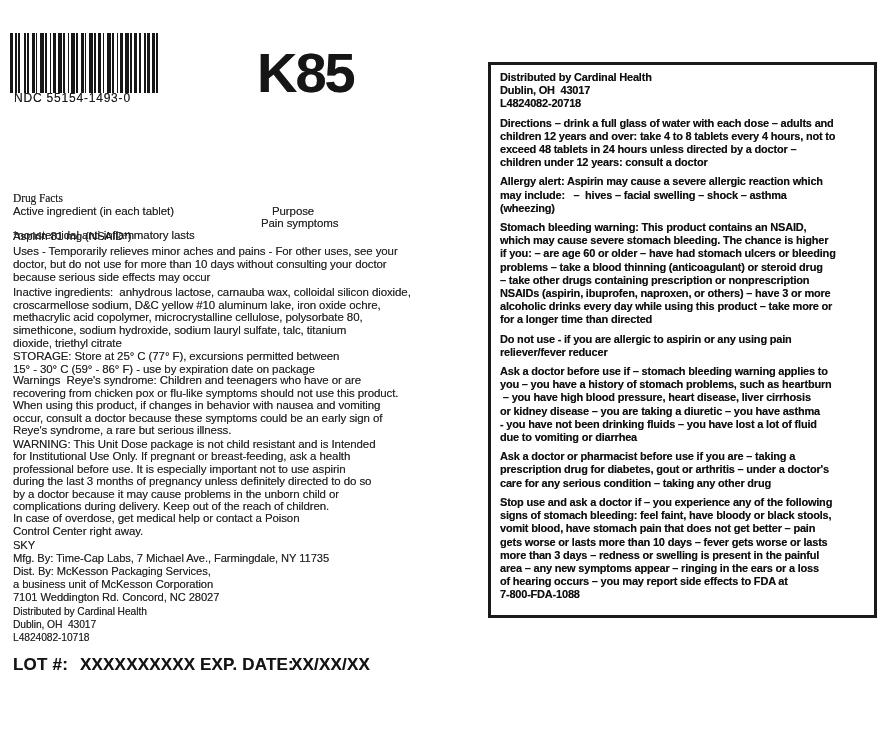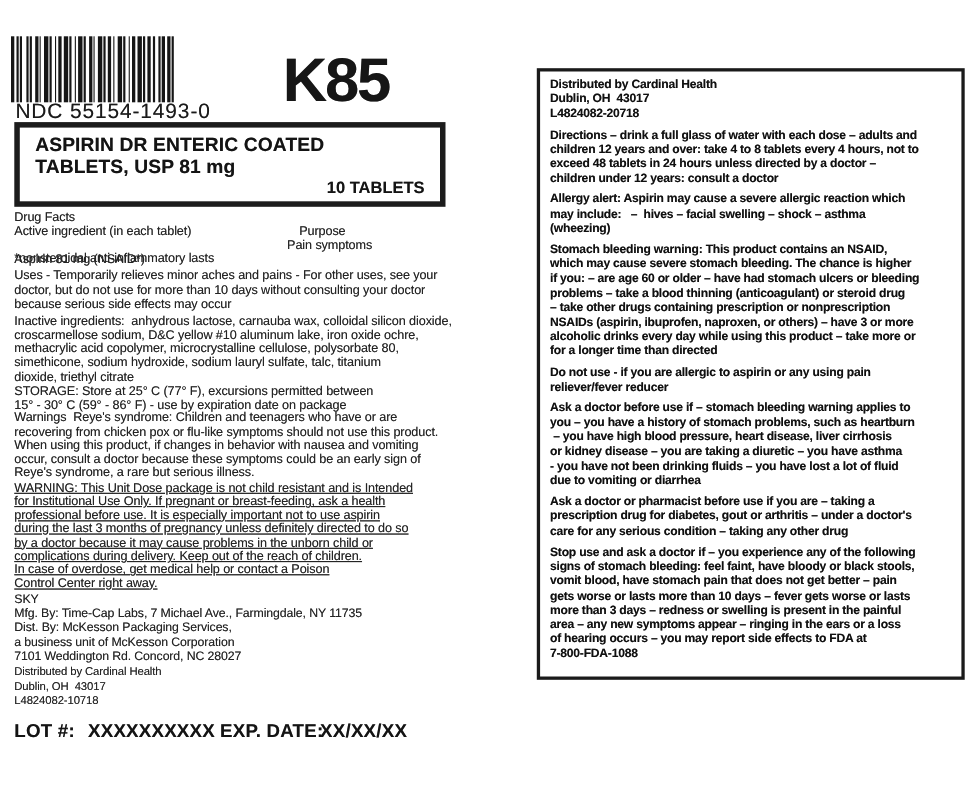--- a/index.html
+++ b/index.html
@@ -6,51 +6,51 @@
   .page{
     position:relative;width:889px;height:738px;background:#ffffff;
     font-family:"Liberation Sans",sans-serif;color:#1f1f1f;overflow:hidden;
   }
   .abs{position:absolute;}
   .scan{text-shadow:0 0 .6px rgba(25,25,25,.55);}
 
   
   .barcode{left:10px;top:33px;height:60px;display:flex;align-items:stretch;}
   .barcode span{display:block;height:100%;}
-  .ndc{left:14px;top:91px;font-size:19px;letter-spacing:.8px;color:#1a1a1a;}
+  .ndc{left:14px;top:91px;font-size:12px;letter-spacing:.8px;color:#1a1a1a;}
   .pkgcode{left:257px;top:40px;font-size:56px;font-weight:bold;letter-spacing:-2px;color:#161616;}
 
   .titlebox{
     left:13px;top:111px;width:392px;height:77px;box-sizing:border-box;
     border:5px solid #1c1c1c;background:#fff;
   }
   .titlebox .title{
     position:absolute;left:14px;top:5px;font-size:17.5px;font-weight:bold;
     line-height:20px;letter-spacing:.1px;color:#141414;white-space:pre;
   }
   .titlebox .count{
     position:absolute;right:14px;bottom:4px;font-size:15px;font-weight:bold;color:#141414;
   }
 
   
   .lp{
     position:absolute;left:13px;font-size:11.5px;line-height:12.9px;
     letter-spacing:-0.1px;white-space:pre;color:#242424;
   }
-  .df-heading{top:192px;}
+  .df-heading{top:192px;font-family:Liberation Serif, serif;}
   .row-label{top:205px;}
   .row-purpose{top:205px;left:272px;}
   .row-ai{top:230px;}
   .row-pr{top:217px;left:261px;}
   .row-foot{top:229px;}
   .b-uses{top:245px;}
   .b-inactive{top:286px;line-height:12.7px;}
   .b-storage{top:350px;}
   .b-reyes{top:374px;line-height:12.6px;}
-  .b-warning{top:438px;line-height:12.4px;text-decoration:underline;}
+  .b-warning{top:438px;line-height:12.4px;}
   .b-sky{top:539px;line-height:12.9px;font-size:11.2px;}
   .b-cardinal{top:606px;line-height:12.8px;font-size:10.3px;}
 
   
   .panel{
     left:488px;top:62px;width:389px;height:556px;box-sizing:border-box;
     border:3px solid #1a1a1a;background:#fff;padding:6px 4px 0 9px;overflow:hidden;
   }
   .panel p{
     margin:0 0 6px 0;font-size:11px;font-weight:bold;line-height:13.2px;
@@ -137,25 +137,20 @@
       <span style="width: 1px; background: transparent;"></span>
       <span style="width: 3px; background: rgb(22, 22, 22);"></span>
       <span style="width: 2px; background: transparent;"></span>
       <span style="width: 3px; background: rgb(22, 22, 22);"></span>
       <span style="width: 1px; background: transparent;"></span>
       <span style="width: 2px; background: rgb(22, 22, 22);"></span>
     </div>
   <div class="abs ndc scan">NDC 55154-1493-0</div>
   <div class="abs pkgcode scan">K85</div>
 
-  <div class="abs titlebox">
-    <div class="title scan">ASPIRIN DR ENTERIC COATED
-TABLETS, USP 81 mg</div>
-    <div class="count scan">10 TABLETS</div>
-  </div>
 
   <div class="lp df-heading scan">Drug Facts</div>
   <div class="lp row-label scan">Active ingredient (in each tablet)</div>
   <div class="lp row-purpose scan">Purpose</div>
   <div class="lp row-ai scan">Aspirin 81 mg (NSAID*)</div>
   <div class="lp row-pr scan">Pain symptoms</div>
   <div class="lp row-foot scan">*nonsteroidal anti-inflammatory lasts</div>
   <div class="lp b-uses scan">Uses - Temporarily relieves minor aches and pains - For other uses, see your
 doctor, but do not use for more than 10 days without consulting your doctor
 because serious side effects may occur</div>

